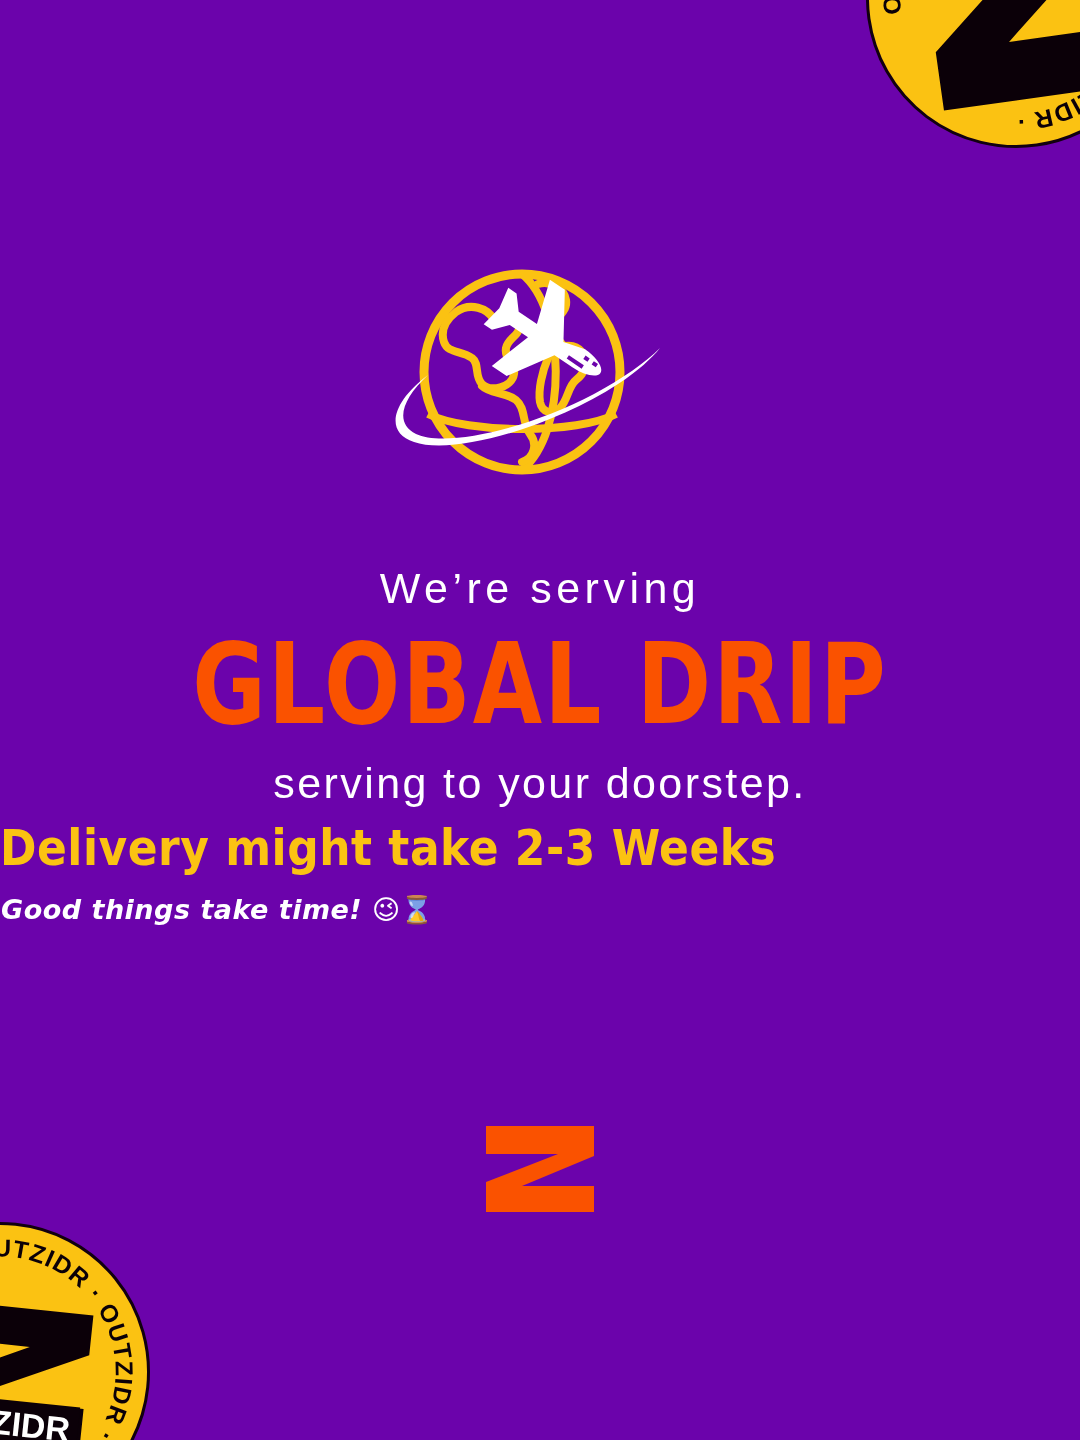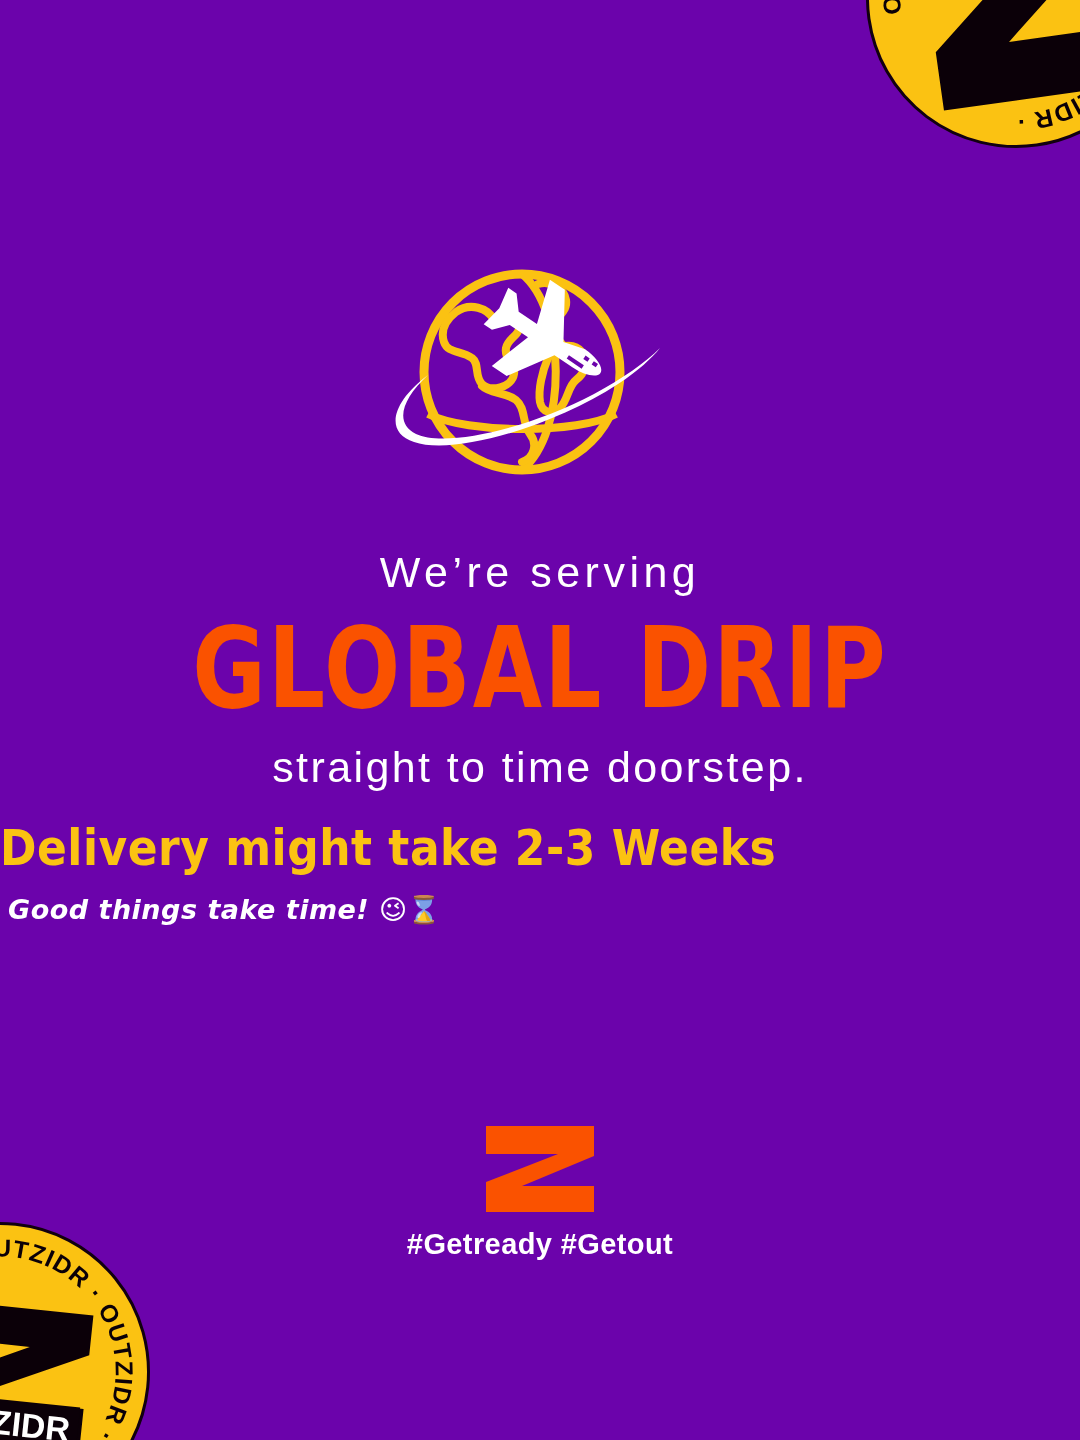--- a/index.html
+++ b/index.html
@@ -109,21 +109,21 @@
     right: 0;
     top: 548px;
     text-align: center;
   }
   .kicker {
     color: #FFFFFF;
     font-size: 43px;
     font-weight: 300;
     letter-spacing: 4.5px;
     line-height: 1.12;
-    margin: 0;
+    margin: 16px;
   }
   .hero {
     color: #FA5200;
     font-family: "DejaVu Sans", sans-serif;
     font-size: 88px;
     font-weight: bold;
     letter-spacing: 2px;
     line-height: 1.0;
     margin: 16px 0 10px 0;
     transform: scaleX(1.02) scaleY(1.28);
@@ -157,21 +157,21 @@
     transform: scaleY(1.15);
     transform-origin: center top;
   }
   .delivery-sub {
     color: #FFFFFF;
     font-family: "DejaVu Sans", sans-serif;
     font-size: 27px;
     font-weight: bold;
     font-style: italic;
     letter-spacing: 0.5px;
-    margin: 26px 0 0 8px;
+    margin: 26px 0 0 1px;
   }
   .emoji {
     font-family: "DejaVu Sans", sans-serif;
     font-style: normal;
   }
 
   
   .footer {
     position: absolute;
     left: 0;
@@ -237,35 +237,34 @@
         <rect x="100" y="31" width="5" height="4" fill="#6B03AB"></rect>
         <rect x="110" y="31" width="5" height="4" fill="#6B03AB"></rect>
         <rect x="86" y="40" width="18" height="4" fill="#6B03AB"></rect>
       </g>
     </svg>
   </div>
 
   <div class="copy">
     <p class="kicker">We’re serving</p>
     <p class="hero">GLOBAL DRIP</p>
-    <p class="subline">straight to time doorstep.</p>
+    <p class="subline">serving to your doorstep.</p>
   </div>
 
   <div class="delivery">
     <p class="delivery-main">Delivery might take 2-3 Weeks</p>
     <p class="delivery-sub">
       <span>Good things take time! </span><span class="emoji">😉</span><span class="emoji">⌛</span>
     </p>
   </div>
 
   <div class="footer">
     <svg class="brand-z" width="124" height="90" viewBox="0 0 124 90">
       <polygon points="8,2 116,2 116,32 44,62 116,62 116,88 8,88 8,58 80,30 8,30" fill="#FA5200"></polygon>
     </svg>
-    <p class="tagline">#Getready #Getout</p>
   </div>
 
   <div class="seal seal-bl">
     <svg class="seal-ring" viewBox="0 0 300 300">
       <defs>
         <path id="ringpath-bl" d="M 150,150 m -118,0 a 118,118 0 1,1 236,0 a 118,118 0 1,1 -236,0"></path>
       </defs>
       <text>
         <textPath href="#ringpath-bl" startOffset="0%">OUTZIDR · OUTZIDR · OUTZIDR · OUTZIDR · </textPath>
       </text>

